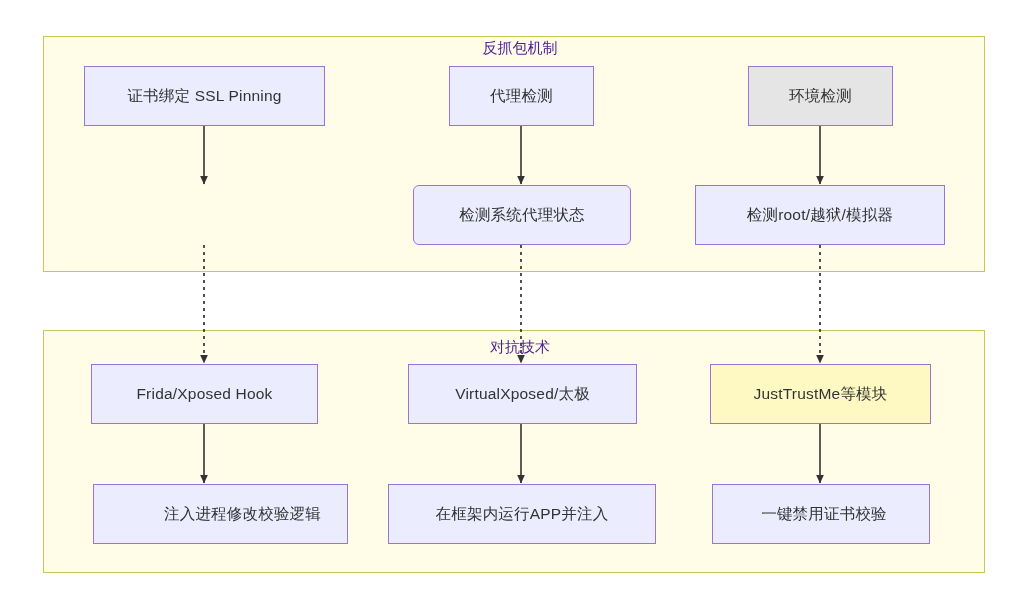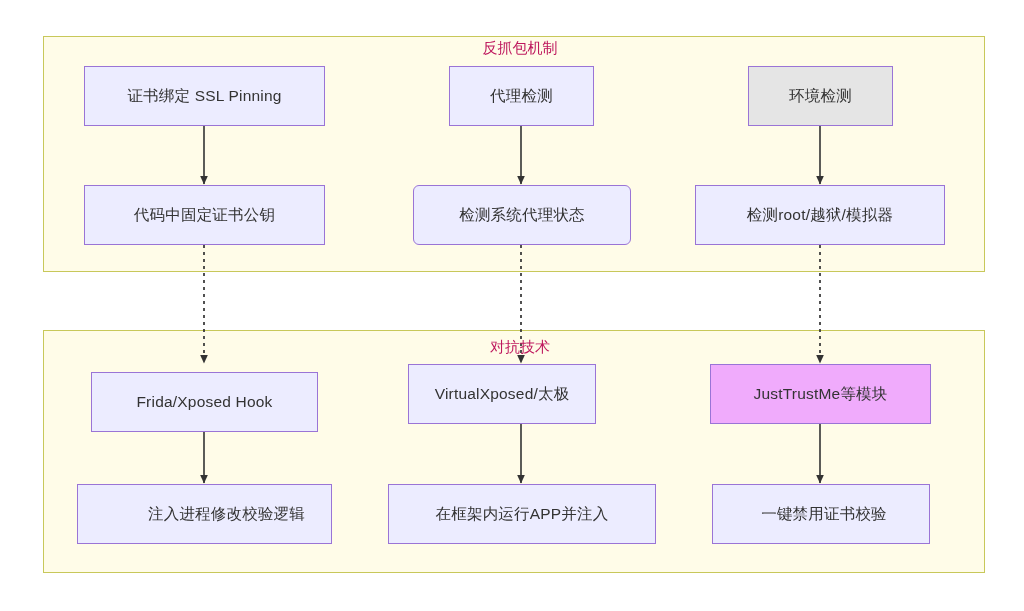--- a/index.html
+++ b/index.html
@@ -14,21 +14,21 @@
 
   .cluster{
     position:absolute;
     background:#fffce8;
     border:1px solid #c8c85a;
     box-sizing:border-box;
   }
   .cluster-label{
     position:absolute;
     font-size:15px;
-    color:#be185d;
+    color:#4c1d95;
     white-space:nowrap;
     transform:translateX(-50%);
     line-height:1;
   }
   .node{
     position:absolute;
     background:#ececff;
     border:1px solid #9a74d6;
     box-sizing:border-box;
     display:flex;
@@ -66,23 +66,22 @@
         <line x1="820" y1="424" x2="820" y2="483" stroke="#333333" stroke-width="1.6" marker-end="url(#arrow)"></line>
       </g>
   </svg>
 
   <div class="cluster-label" id="cluster-label-0" style="left: 520px; top: 40px;">反抓包机制</div>
   <div class="cluster-label" id="cluster-label-1" style="left: 520px; top: 339px;">对抗技术</div>
 
   <div class="node" id="node-1" style="left: 449px; top: 66px; width: 145px; height: 60px; background: rgb(236, 236, 255); border-color: rgb(154, 116, 214);">代理检测</div>
   <div class="node" id="node-0" style="left: 84px; top: 66px; width: 241px; height: 60px; background: rgb(236, 236, 255); border-color: rgb(154, 116, 214);">证书绑定 SSL Pinning</div>
   <div class="node" id="node-2" style="left: 748px; top: 66px; width: 145px; height: 60px; background: #e5e5e5; border-color: rgb(154, 116, 214);">环境检测</div>
-  <div class="node" id="node-3" style="left: 84px; top: 185px; width: 241px; height: 60px; background: rgb(236, 236, 255); border-color: rgb(154, 116, 214);">代码中固定证书公钥</div>
   <div class="node" id="node-4" style="left: 413px; top: 185px; width: 218px; height: 60px; background: rgb(236, 236, 255); border-color: rgb(154, 116, 214); border-radius: 6px;">检测系统代理状态</div>
   <div class="node" id="node-5" style="left: 695px; top: 185px; width: 250px; height: 60px; background: rgb(236, 236, 255); border-color: rgb(154, 116, 214);">检测root/越狱/模拟器</div>
-  <div class="node" id="node-6" style="left: 91px; top: 364px; width: 227px; height: 60px; background: rgb(236, 236, 255); border-color: rgb(154, 116, 214); margin-top: 8px;">Frida/Xposed Hook</div>
-  <div class="node" id="node-7" style="left: 408px; top: 364px; width: 188px; height: 60px; background: rgb(236, 236, 255); border-color: rgb(154, 116, 214);">VirtualXposed/太极</div>
-  <div class="node" id="node-8" style="left: 710px; top: 364px; width: 221px; height: 60px; background: #f0abfc; border-color: rgb(154, 116, 214);">JustTrustMe等模块</div>
-  <div class="node" id="node-9" style="left: 77px; top: 484px; width: 255px; height: 60px; background: rgb(236, 236, 255); border-color: rgb(154, 116, 214); padding-left: 44px;">注入进程修改校验逻辑</div>
+  <div class="node" id="node-6" style="left: 91px; top: 364px; width: 227px; height: 60px; background: rgb(236, 236, 255); border-color: rgb(154, 116, 214);">Frida/Xposed Hook</div>
+  <div class="node" id="node-7" style="left: 408px; top: 364px; width: 229px; height: 60px; background: rgb(236, 236, 255); border-color: rgb(154, 116, 214);">VirtualXposed/太极</div>
+  <div class="node" id="node-8" style="left: 710px; top: 364px; width: 221px; height: 60px; background: #fef9c3; border-color: rgb(154, 116, 214);">JustTrustMe等模块</div>
+  <div class="node" id="node-9" style="left: 93px; top: 484px; width: 255px; height: 60px; background: rgb(236, 236, 255); border-color: rgb(154, 116, 214); padding-left: 44px;">注入进程修改校验逻辑</div>
   <div class="node" id="node-10" style="left: 388px; top: 484px; width: 268px; height: 60px; background: rgb(236, 236, 255); border-color: rgb(154, 116, 214);">在框架内运行APP并注入</div>
   <div class="node" id="node-11" style="left: 712px; top: 484px; width: 218px; height: 60px; background: rgb(236, 236, 255); border-color: rgb(154, 116, 214); padding-left: 6px;">一键禁用证书校验</div>
 
 </div>
 
 </body></html>

